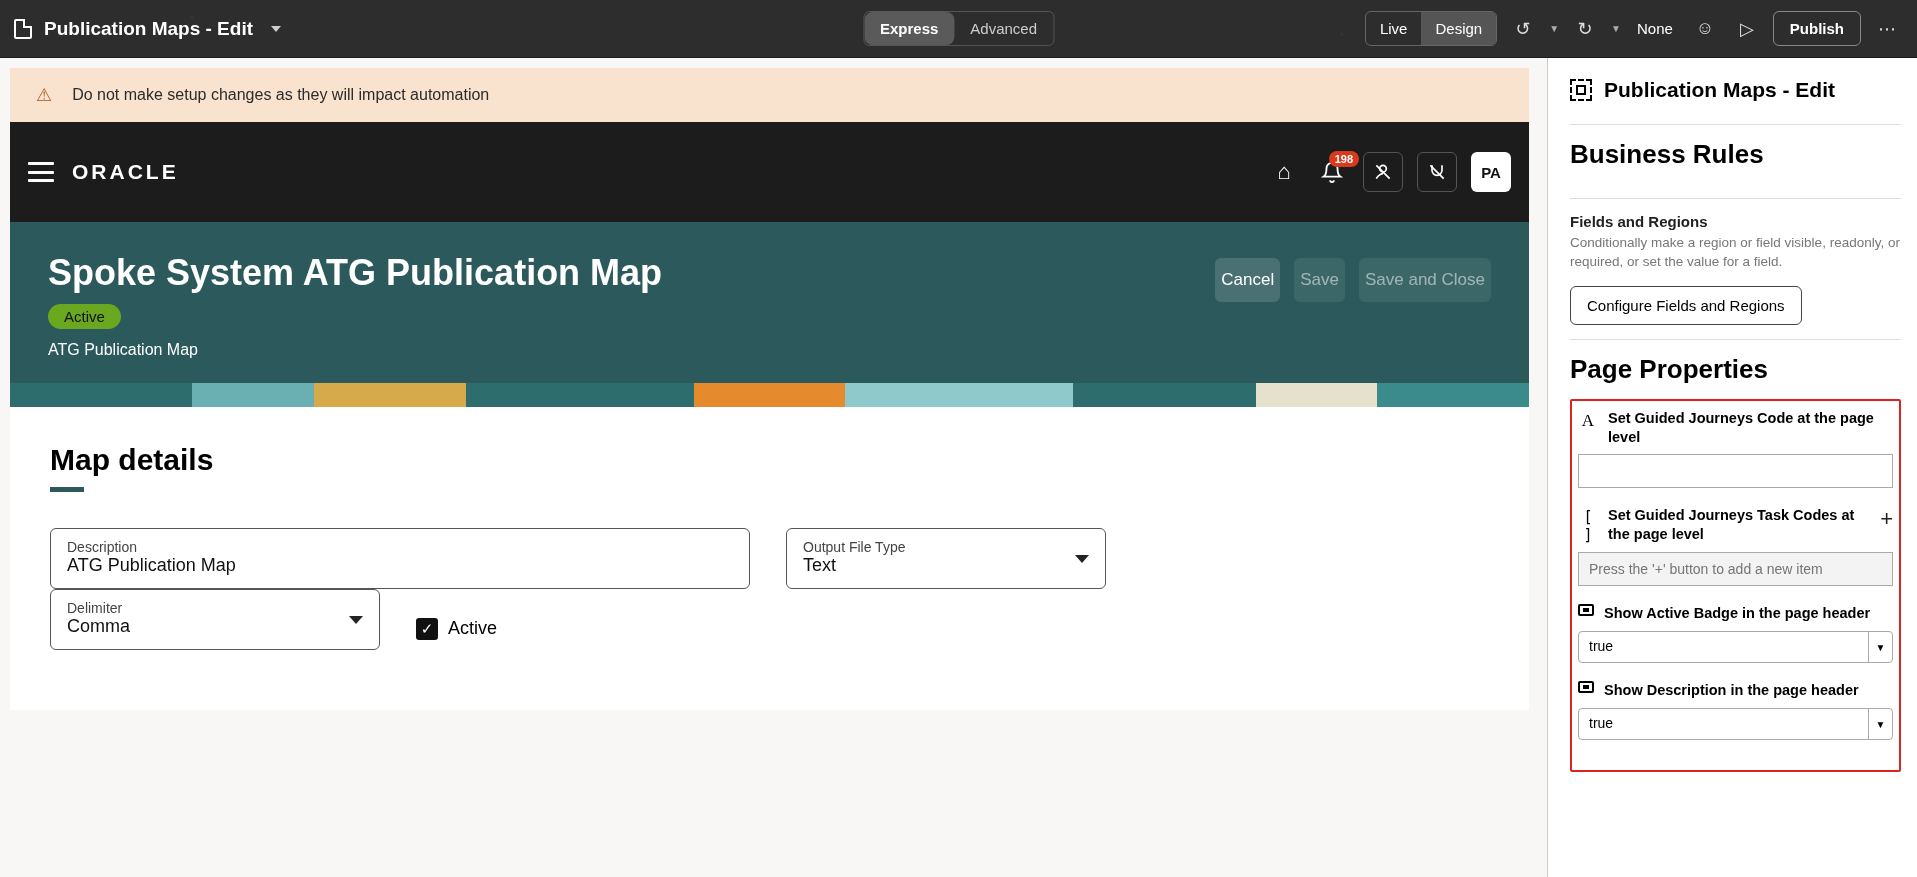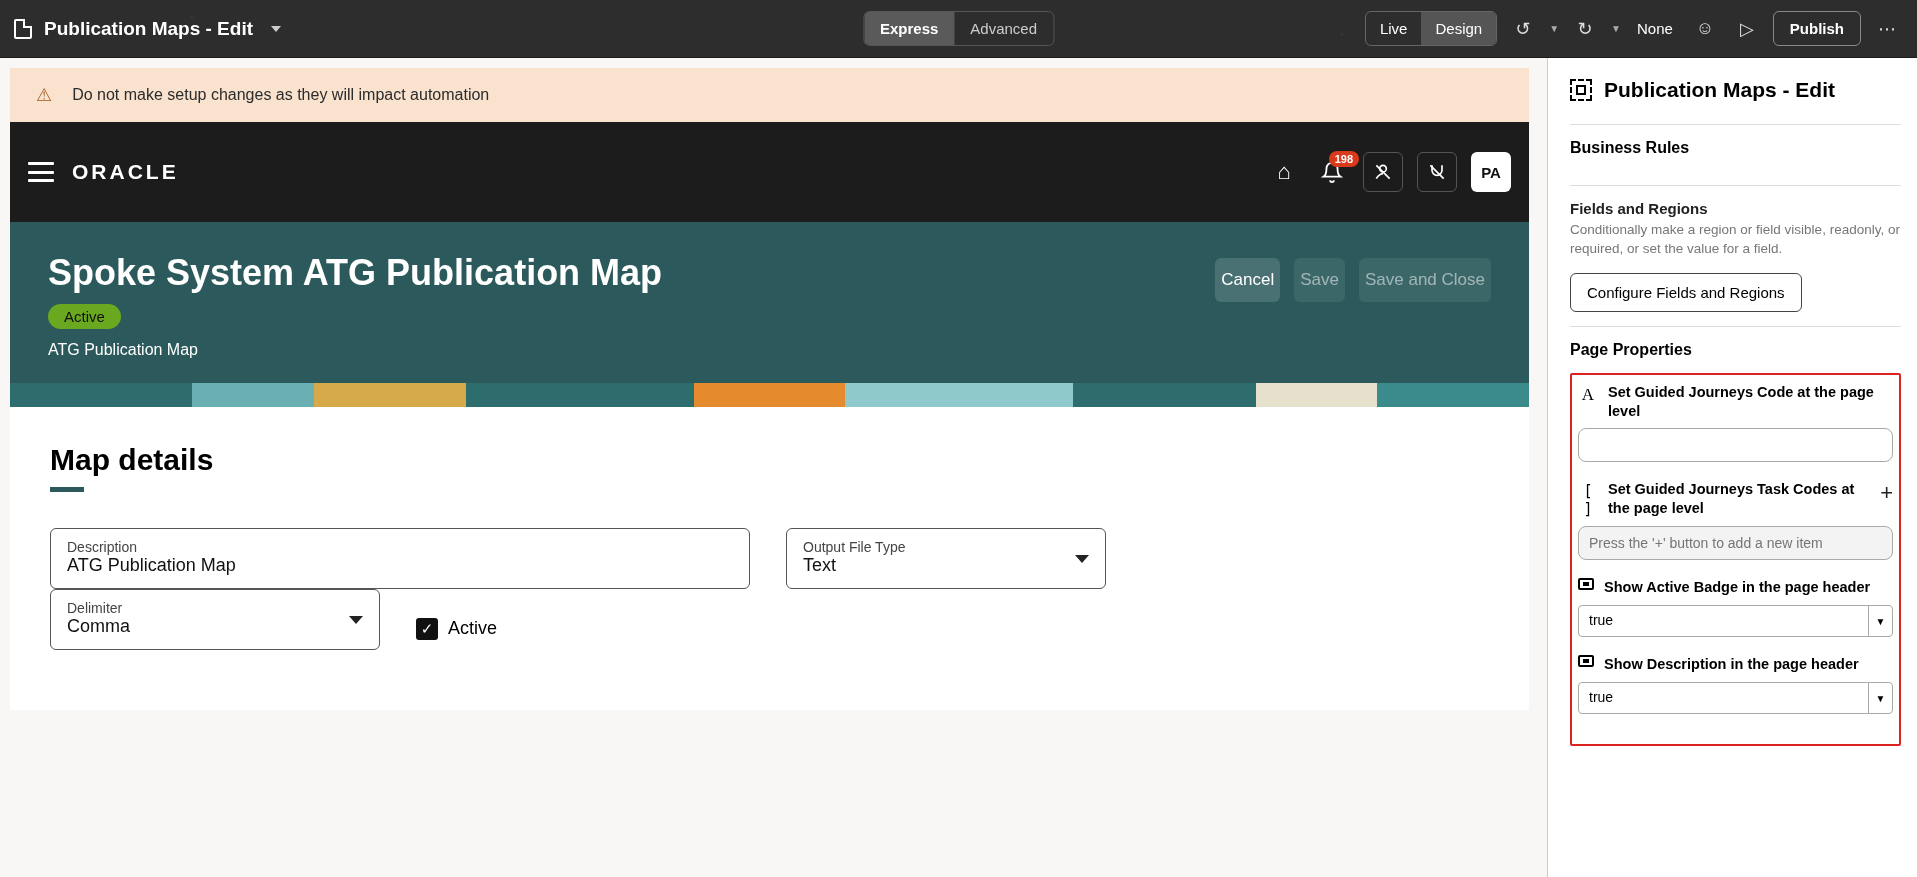--- a/index.html
+++ b/index.html
@@ -13,21 +13,21 @@
     color:#fff; display:flex; align-items:center; padding:0 14px; gap:10px;
     border-bottom:1px solid #1a1a1a;
   }
   .top-left { display:flex; align-items:center; gap:12px; }
   .page-icon { width:18px; height:20px; border:2px solid #fff; border-radius:2px; position:relative; }
   .page-icon::after { content:""; position:absolute; top:-2px; right:-2px; width:7px; height:7px; background:#2d2d2d; border-bottom:2px solid #fff; border-left:2px solid #fff; }
   .top-title { font-size:19px; font-weight:600; }
   .caret-down { width:0; height:0; border-left:5px solid transparent; border-right:5px solid transparent; border-top:6px solid #ccc; margin-left:6px; }
   .top-center { position:absolute; left:50%; transform:translateX(-50%); display:flex; border:1px solid #555; border-radius:6px; overflow:hidden; }
   .mode-btn { padding:8px 16px; color:#ccc; font-size:15px; cursor:pointer; }
-  .mode-btn.active { background:#5a5a5a; color:#fff; font-weight:600; }
+  .mode-btn.active { background:#5a5a5a; color:#fff; font-weight:600;border-radius:8px; }
   .top-right { margin-left:auto; display:flex; align-items:center; gap:10px; }
   .ld-toggle { display:flex; border:1px solid #666; border-radius:6px; overflow:hidden; }
   .ld-btn { padding:8px 14px; color:#fff; font-size:15px; cursor:pointer; }
   .ld-btn.active { background:#555; }
   .tool-icon { width:32px; height:32px; display:flex; align-items:center; justify-content:center; color:#ddd; font-size:18px; cursor:pointer; border-radius:4px; }
   .tool-text { color:#fff; font-size:15px; padding:0 6px; }
   .publish-btn { border:1px solid #888; border-radius:6px; padding:8px 16px; color:#fff; font-size:15px; font-weight:600; cursor:pointer; }
   .small-caret { font-size:10px; color:#aaa; }
 
   
@@ -81,33 +81,33 @@
   .chk { width:22px; height:22px; background:#111; color:#fff; display:flex; align-items:center; justify-content:center; border-radius:3px; font-size:15px; }
 
   
   .right-panel { width:370px; background:#fff; border-left:1px solid #ccc; overflow-y:auto; padding:20px 16px 40px 22px; }
   .rp-header { display:flex; align-items:center; gap:12px; margin-bottom:22px; }
   .rp-grid-icon { width:22px; height:22px; border:2px dashed #000; position:relative; }
   .rp-grid-icon::before { content:""; position:absolute; inset:4px; border:2px solid #000; }
   .rp-title { font-size:21px; font-weight:700; }
   .rp-section { padding:14px 0; border-top:1px solid #ddd; }
   .rp-section:first-of-type { border-top:none; }
-  .rp-h2 { font-size:16px; font-weight:700; margin-bottom:14px; }
+  .rp-h2 { font-size:26px; font-weight:700; margin-bottom:14px; }
   .rp-sub { font-size:15px; font-weight:600; color:#222; margin-bottom:4px; }
   .rp-desc { font-size:13.5px; color:#777; line-height:1.4; margin-bottom:14px; }
   .rp-btn { border:1px solid #444; background:#fff; padding:10px 16px; border-radius:6px; font-size:15px; font-weight:500; cursor:pointer; }
 
   .red-box { border:2px solid #d22; border-radius:2px; padding:8px 6px 14px; }
   .prop-row { margin-bottom:18px; }
   .prop-head { display:flex; align-items:flex-start; gap:10px; margin-bottom:8px; }
   .prop-icon { font-size:17px; width:20px; text-align:center; margin-top:2px; font-family:Georgia,serif; }
   .prop-icon.brackets { font-family:monospace; font-size:15px; }
   .prop-label { font-size:14.5px; font-weight:600; flex:1; line-height:1.3; }
   .plus-btn { font-size:22px; color:#222; cursor:pointer; margin-left:4px; }
-  .prop-input { width:100%; border:1px solid #aaa; border-radius:8px; height:34px; padding:0 10px; font-size:14px; background:#fff; }
+  .prop-input { width:100%; border:1px solid #aaa; border-radius:0; height:34px; padding:0 10px; font-size:14px; background:#fff; }
   .prop-input.disabled { background:#f3f3f3; color:#666; }
   .prop-select { width:100%; display:flex; border:1px solid #aaa; border-radius:4px; height:32px; overflow:hidden; }
   .prop-select .val { flex:1; padding:6px 10px; font-size:14px; }
   .prop-select .dd { width:24px; border-left:1px solid #aaa; display:flex; align-items:center; justify-content:center; font-size:10px; }
   .chip-icon { display:inline-block; width:16px; height:12px; border:2px solid #000; border-radius:2px; position:relative; vertical-align:middle; }
   .chip-icon::after { content:""; position:absolute; left:3px; top:2px; width:6px; height:4px; background:#000; }
 </style>
 </head>
 <body>
 

